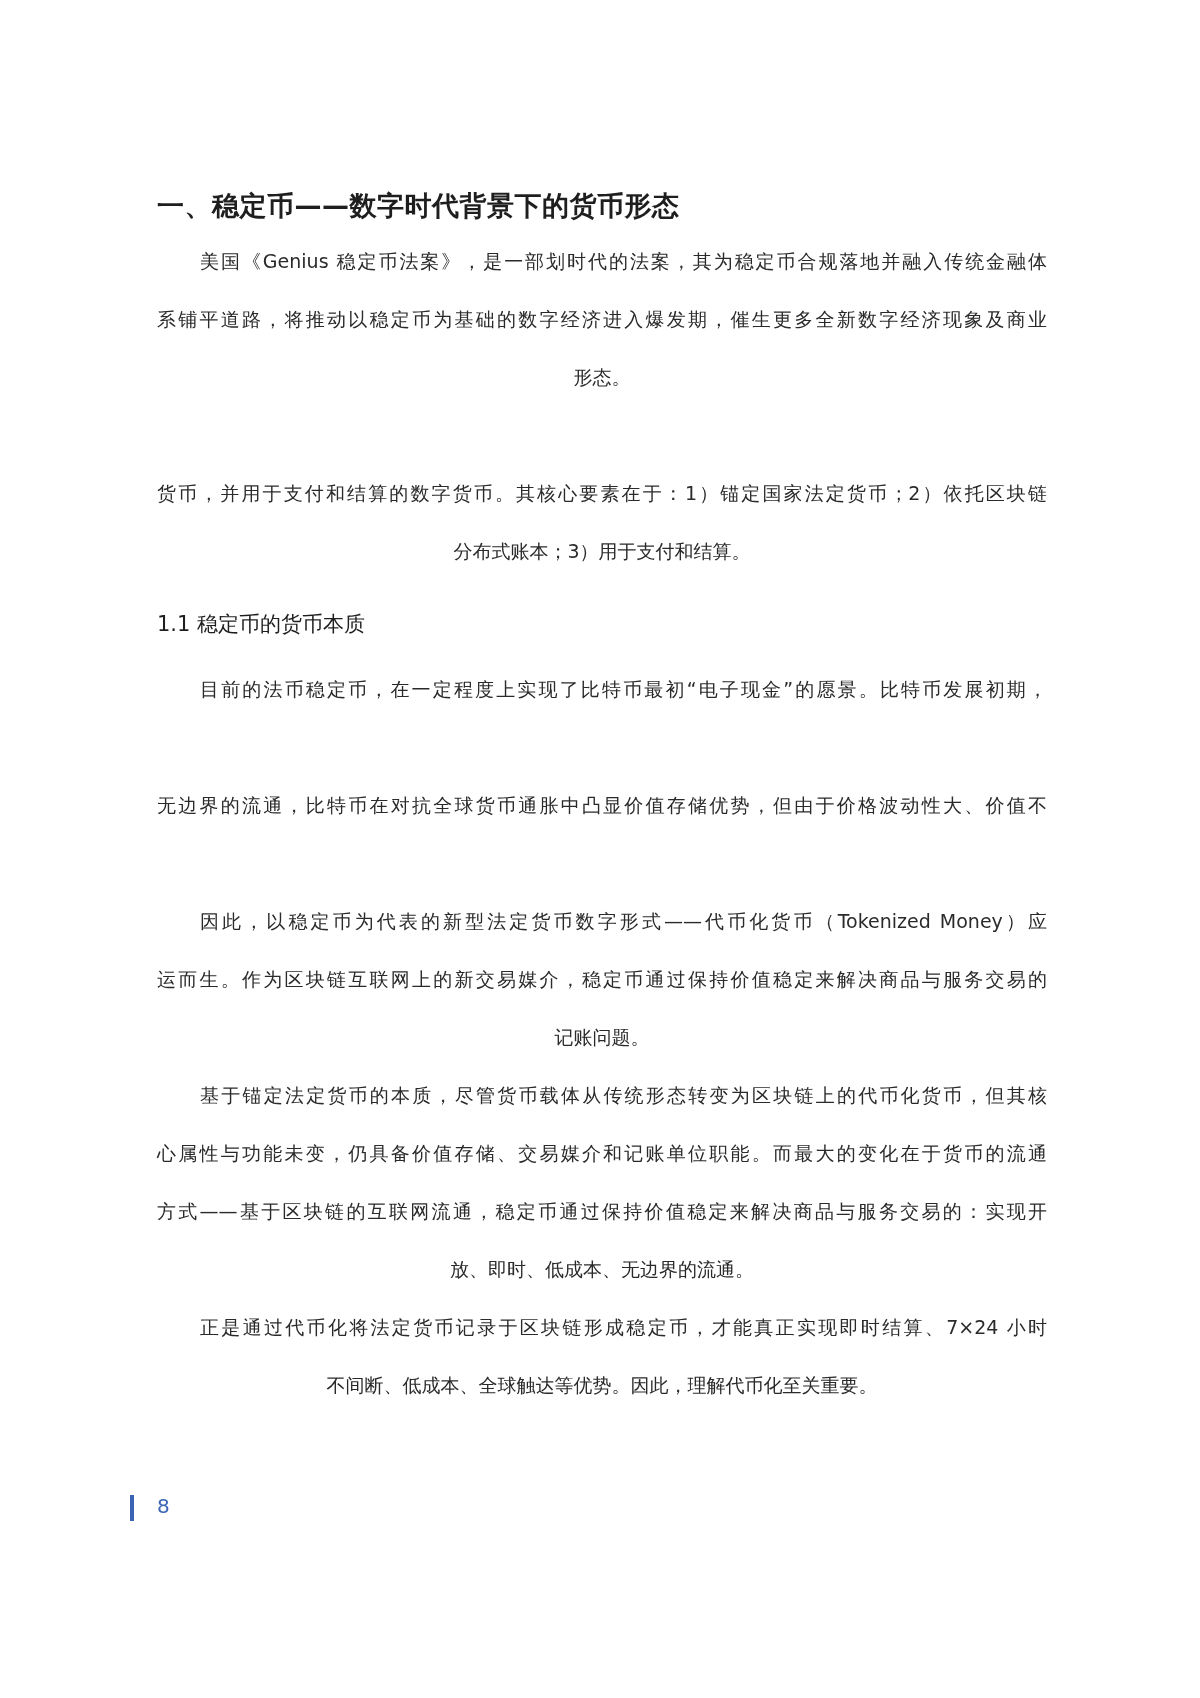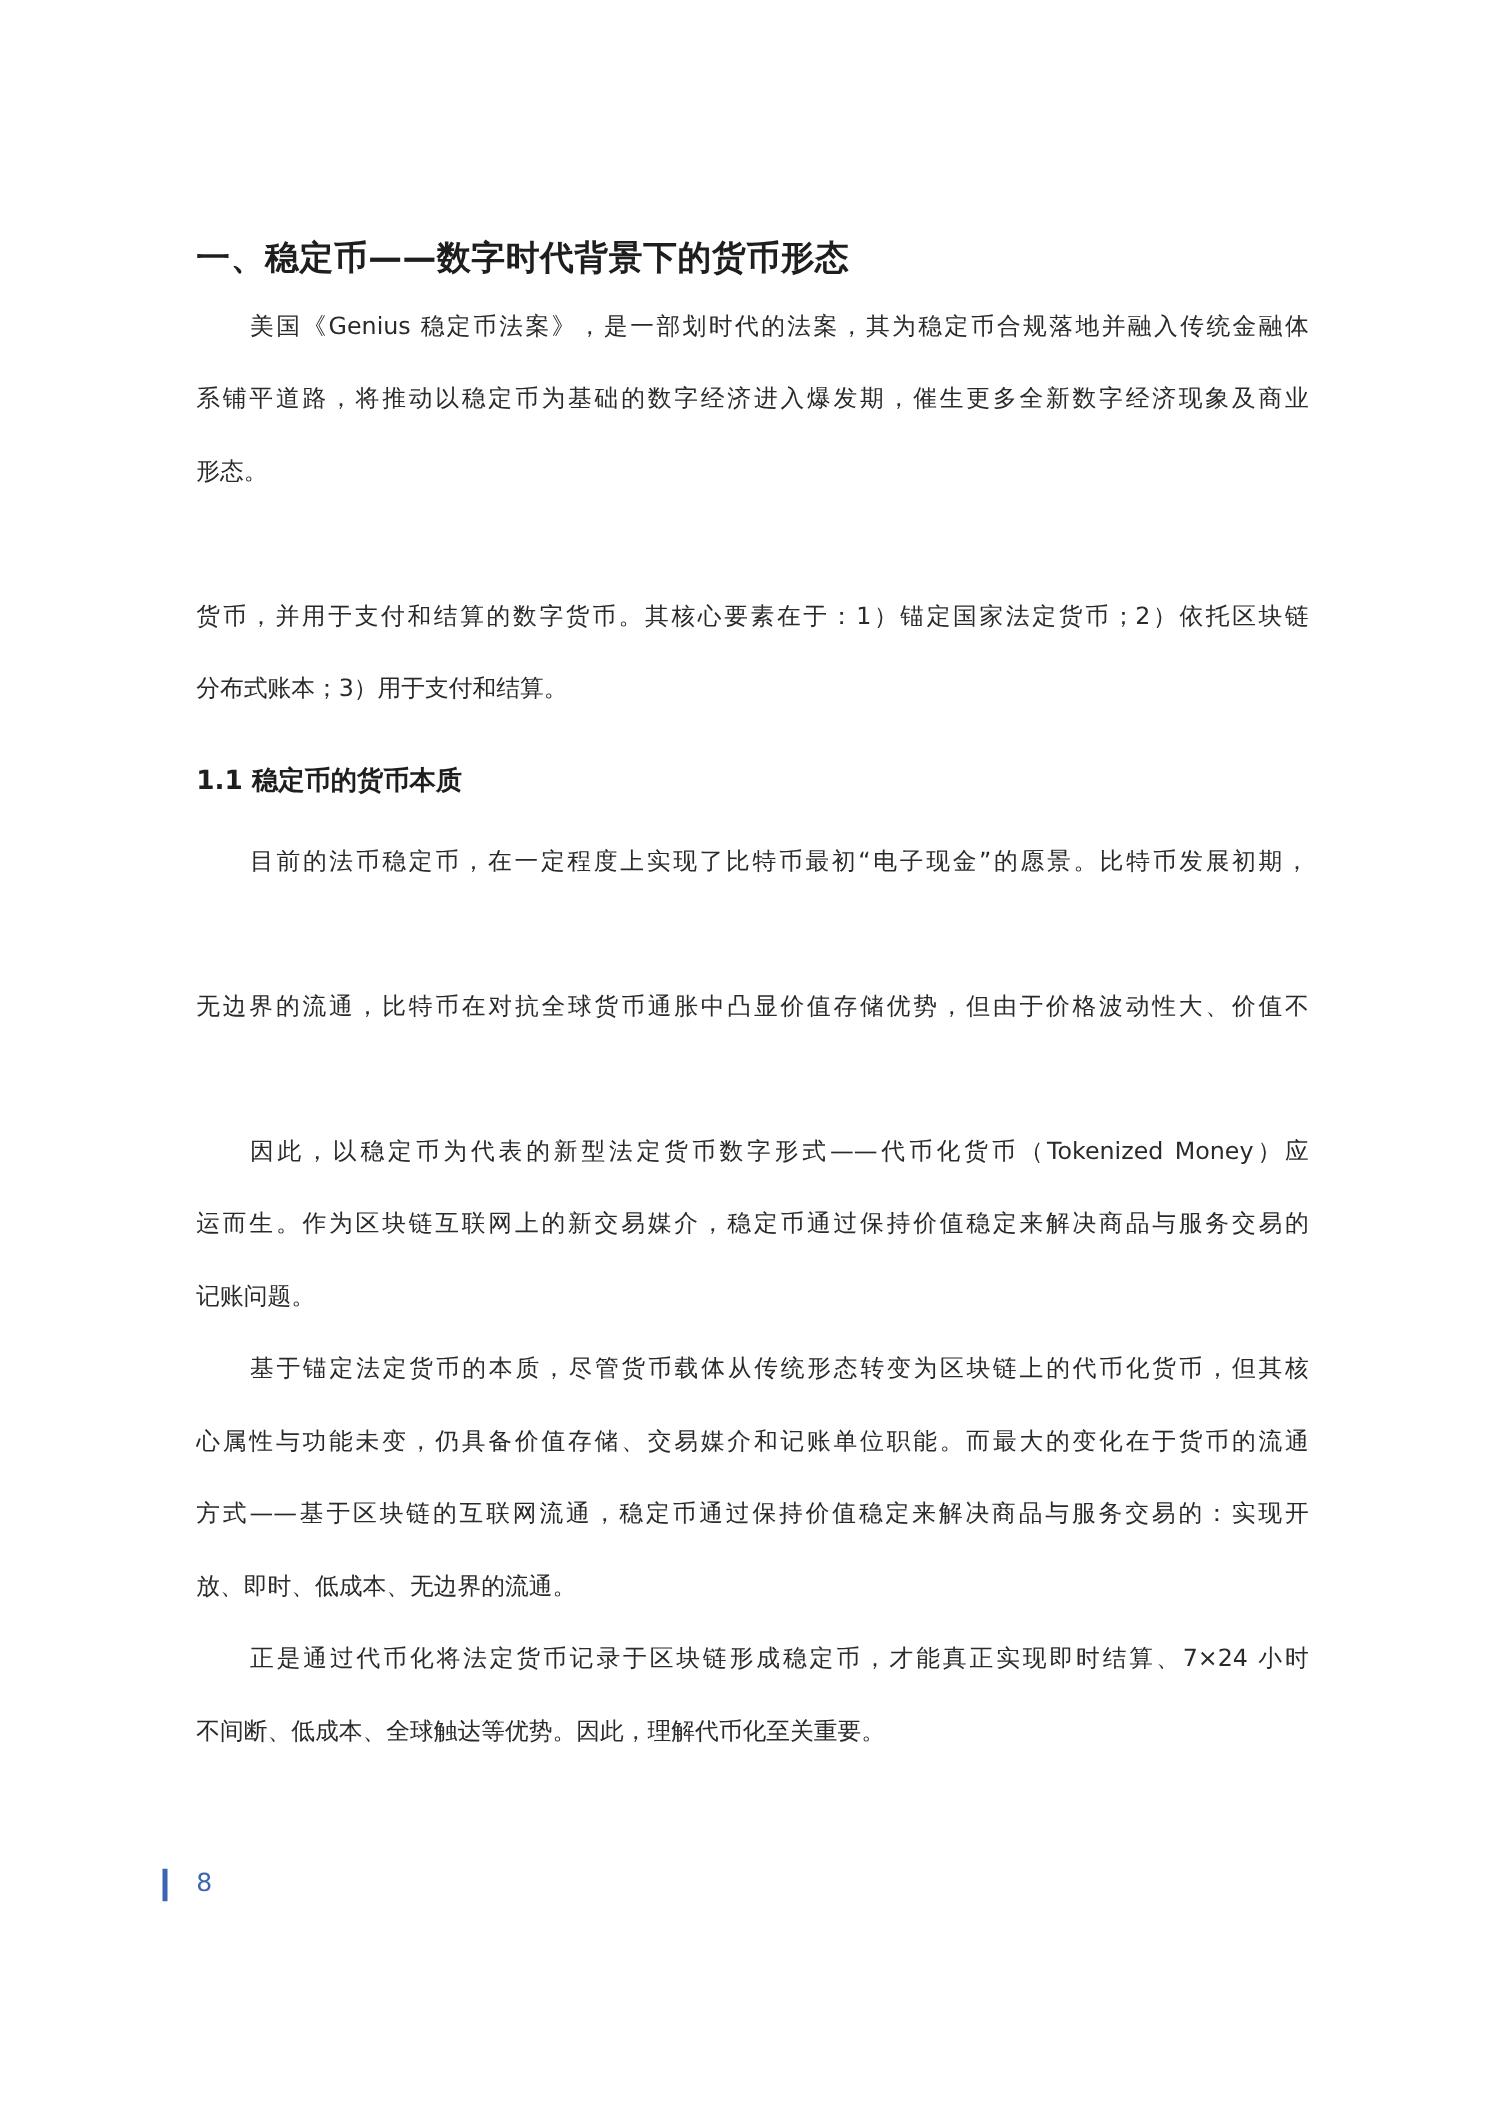--- a/index.html
+++ b/index.html
@@ -1,24 +1,24 @@
 <!DOCTYPE html>
 <html><head>
   <meta charset="utf-8">
   <style>
     html, body { margin: 0; padding: 0; background: #ffffff; }
     body { width: 1200px; height: 1698px; position: relative; overflow: hidden;
            font-family: "DejaVu Sans", "Liberation Sans", sans-serif; color: #222222; }
     .page { position: absolute; left: 0; top: 17px; width: 1200px; height: 1698px; margin-top: 13px; }
     .h1 { position: absolute; left: 157px; top: 158px; font-size: 27px; font-weight: bold;
           color: #1e1e1e; letter-spacing: 0.5px; white-space: nowrap; }
-    .h2 { position: absolute; left: 157px; top: 630px; font-size: 21px; font-weight: bold;
+    .h2 { position: absolute; left: 157px; top: 630px; font-size: 21px; font-weight: normal;
           color: #1e1e1e; white-space: nowrap; }
     .line { position: absolute; left: 157px; width: 890px; font-size: 19px; color: #2a2a2a;
-            white-space: nowrap; letter-spacing: 0px; line-height: 26px; }
+            white-space: nowrap; letter-spacing: 0px; line-height: 26px; text-align: center; }
     .indent { left: 200px; width: 847px; }
     .justify { text-align: justify; text-align-last: justify; }
     .footer-bar { position: absolute; left: 130px; top: 1596px; width: 4px; height: 26px; background: #3b65b4; }
     .page-num { position: absolute; left: 157px; top: 1594px; font-size: 20px; color: #3b65b4;
                 font-family: "DejaVu Sans", sans-serif; }
   </style>
 </head>
 <body>
 
 <div class="page">

